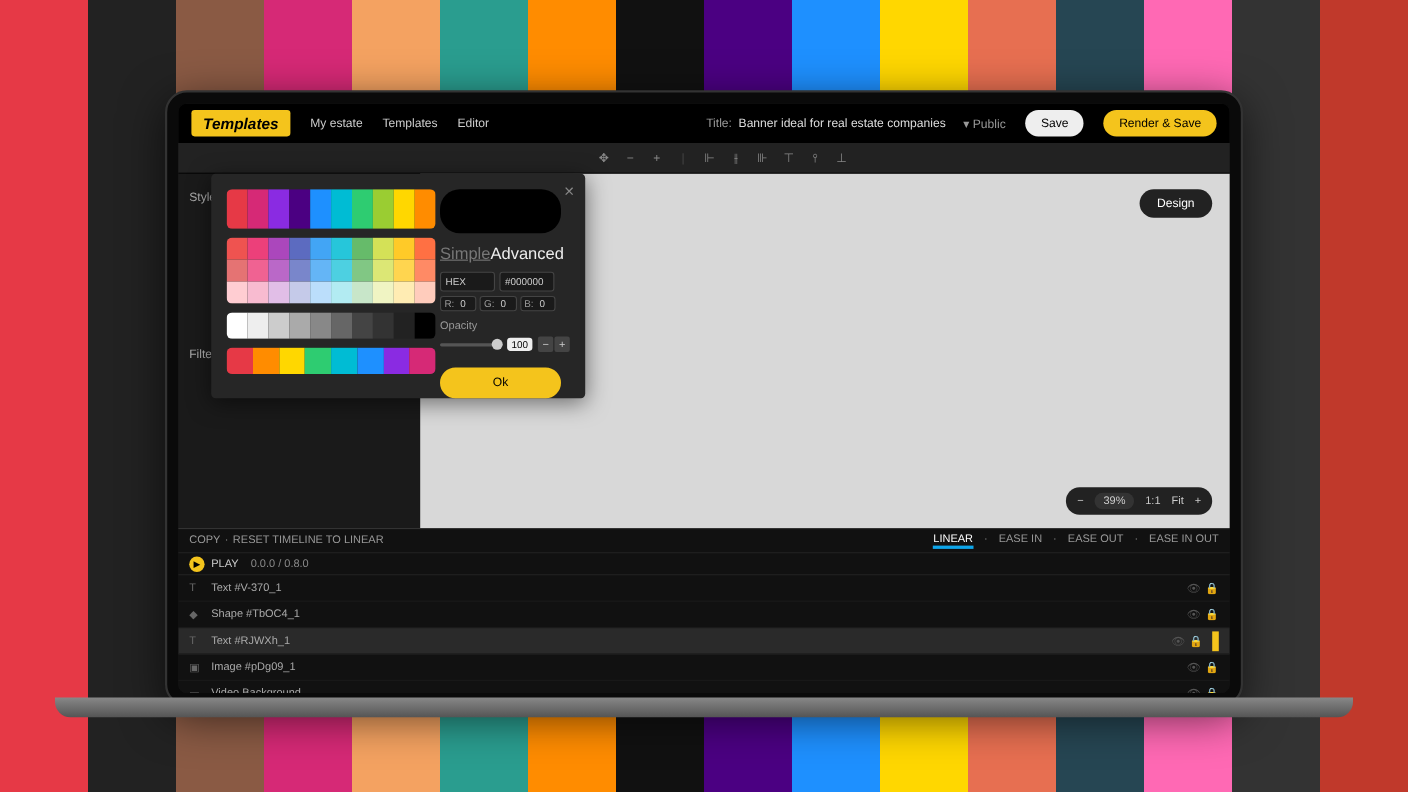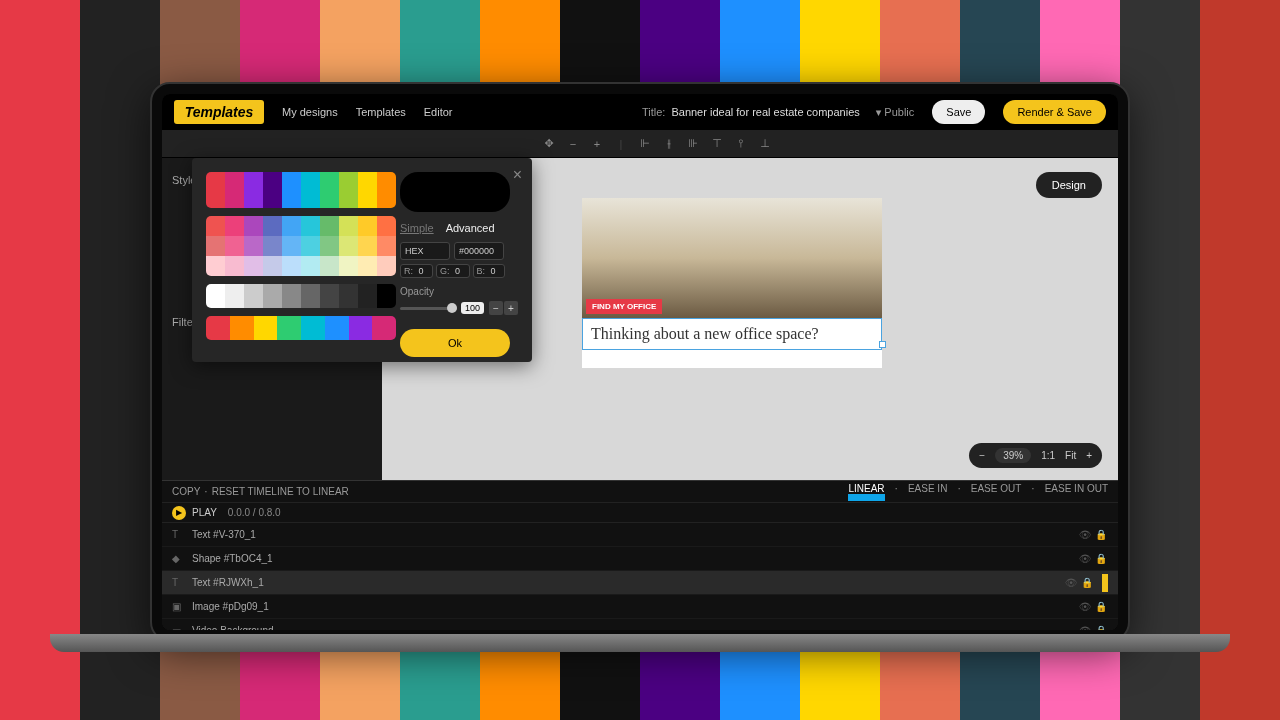--- a/index.html
+++ b/index.html
@@ -27,21 +27,21 @@
 .close-x{position:absolute;right:10px;top:8px;color:#888;font-size:16px;cursor:pointer}
 .swatch-strip{width:190px;height:36px;border-radius:5px;margin-bottom:8px;display:flex;overflow:hidden}
 .swatch-strip.small{height:24px}
 .swatch-strip span{flex:1}
 .swatch-grid{width:190px;height:60px;border-radius:5px;margin-bottom:8px;display:grid;grid-template-columns:repeat(10,1fr);grid-template-rows:repeat(3,1fr);overflow:hidden}
 .swatch-grid span{display:block}
 .gray-strip{width:190px;height:24px;border-radius:5px;margin-bottom:8px;display:flex;overflow:hidden}
 .gray-strip span{flex:1}
 .popup-right{position:absolute;right:14px;top:14px;width:118px}
 .preview-box{width:110px;height:40px;background:#000;border-radius:18px;margin-bottom:10px}
-.tabs{display:flex;gap:12px;font-size:11px;margin-bottom:8px}
+.tabs{display:flex;gap:0;font-size:15px;margin-bottom:8px}
 .tab-simple{color:#777;text-decoration:underline}
 .tab-advanced{color:#eee}
 .hex-row{display:flex;gap:4px;margin-bottom:4px}
 .hex-row input{width:50px;height:18px;background:#1a1a1a;border:1px solid #444;color:#ccc;font-size:9px;padding:0 4px;border-radius:3px}
 .rgb-row{display:flex;gap:3px;margin-bottom:8px}
 .rgb-row div{display:flex;align-items:center;background:#1a1a1a;border:1px solid #444;border-radius:3px;padding:1px 3px;font-size:9px;color:#999}
 .rgb-row input{width:16px;background:none;border:none;color:#ccc;font-size:9px;text-align:center}
 .opacity-label{font-size:10px;color:#999;margin-bottom:4px}
 .opacity-row{display:flex;align-items:center;gap:4px}
 .slider{flex:1;height:3px;background:#555;border-radius:2px;position:relative}
@@ -56,21 +56,21 @@
 .office-img{width:100%;height:120px;background:linear-gradient(180deg,#e8e4d8 0%,#c8b898 50%,#6b5a42 100%);position:relative}
 .find-badge{position:absolute;left:4px;bottom:4px;background:#e63946;color:#fff;font-size:8px;font-weight:bold;padding:3px 6px}
 .headline{padding:6px 8px;font-family:Georgia,serif;font-size:16px;color:#333;border:1px solid #4aa3e0}
 .sel-handle{position:absolute;width:7px;height:7px;background:#fff;border:1px solid #4aa3e0}
 .zoom-ctrl{position:absolute;right:16px;bottom:12px;background:#222;border-radius:16px;padding:5px 10px;display:flex;align-items:center;gap:10px;color:#ccc;font-size:10px}
 .zoom-ctrl span{cursor:pointer}
 .zoom-pct{background:#333;padding:2px 8px;border-radius:10px}
 .timeline{height:150px;background:#111;border-top:1px solid #333}
 .tl-header{height:22px;display:flex;align-items:center;padding:0 10px;font-size:10px;color:#999;border-bottom:1px solid #222}
 .tl-header .right{margin-left:auto;display:flex;gap:10px}
-.tl-header .active{color:#fff;border-bottom:7px solid #0ea5e9}
+.tl-header .active{color:#fff;border-bottom:3px solid #0ea5e9}
 .tl-play{height:20px;display:flex;align-items:center;padding:0 10px;font-size:10px;color:#ccc;border-bottom:1px solid #222}
 .play-icon{width:14px;height:14px;background:#f4c41c;border-radius:50%;margin-right:6px;display:flex;align-items:center;justify-content:center;color:#000;font-size:8px}
 .time-info{margin-left:11px;color:#888}
 .ruler{margin-left:auto;display:flex;gap:36px;color:#666;font-size:9px}
 .tl-tracks{overflow:hidden}
 .track{height:24px;display:flex;align-items:center;padding:0 10px;border-bottom:1px solid #1a1a1a;font-size:10px;color:#aaa}
 .track.sel{background:#2a2a2a}
 .track-icon{width:14px;margin-right:6px;color:#666}
 .track-ctrl{margin-left:auto;color:#555;display:flex;gap:4px}
 .track-bar{width:6px;height:18px;background:#f4c41c;margin-left:8px}
@@ -223,21 +223,21 @@
     <div style="background: rgb(255, 105, 180);"></div>
     <div style="background: rgb(51, 51, 51);"></div>
     <div style="background: rgb(192, 57, 43);"></div>
   </div>
 
 <div class="laptop">
 <div class="screen">
 
 <div class="topbar">
   <div class="logo">Templates</div>
-  <span class="nav-link">My designs</span>
+  <span class="nav-link">My estate</span>
   <span class="nav-link">Templates</span>
   <span class="nav-link">Editor</span>
   <div class="title-area">
     <span>Title:</span>
     <span class="title-text">Banner ideal for real estate companies</span>
     <span class="visibility">▾ <span>Public</span></span>
   </div>
   <button class="btn btn-save">Save</button>
   <button class="btn btn-render">Render &amp; Save</button>
 </div>
@@ -355,27 +355,20 @@
                   <span>+</span>
                 </div>
         </div>
         <button class="ok-btn">Ok</button>
       </div>
     </div>
   </div>
 
   <div class="canvas-area">
     <button class="design-btn">Design</button>
-    <div class="artboard">
-      <div class="office-img">
-        <div class="find-badge">FIND MY OFFICE</div>
-      </div>
-      <div class="headline">Thinking about a new office space?</div>
-      <div class="sel-handle" style="right:-4px;bottom:20px"></div>
-    </div>
     <div class="zoom-ctrl">
       <span>−</span>
       <span class="zoom-pct">39%</span>
       <span>1:1</span>
       <span>Fit</span>
       <span>+</span>
     </div>
   </div>
 </div>
 

